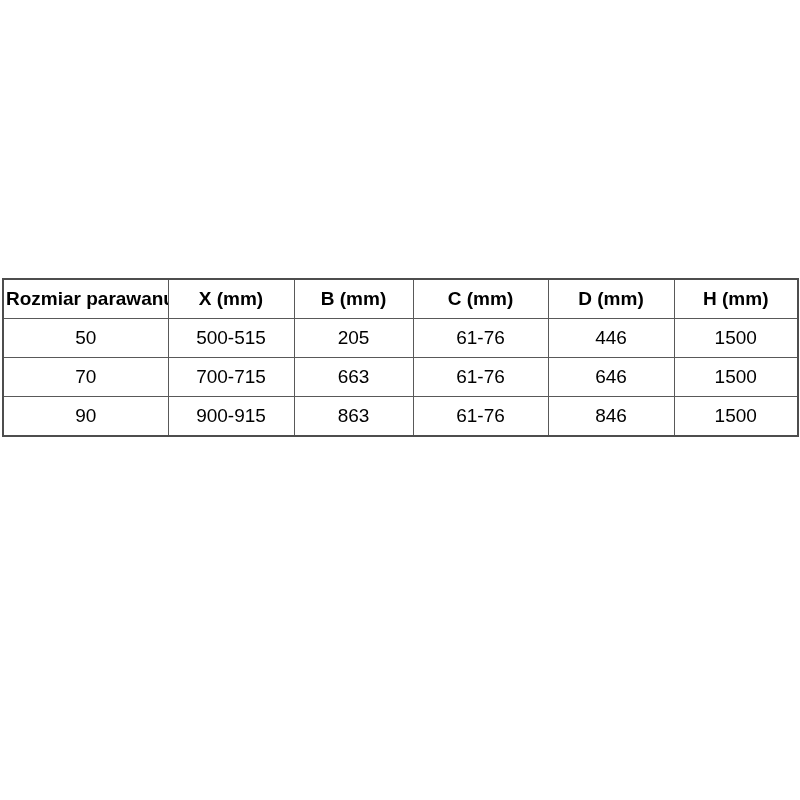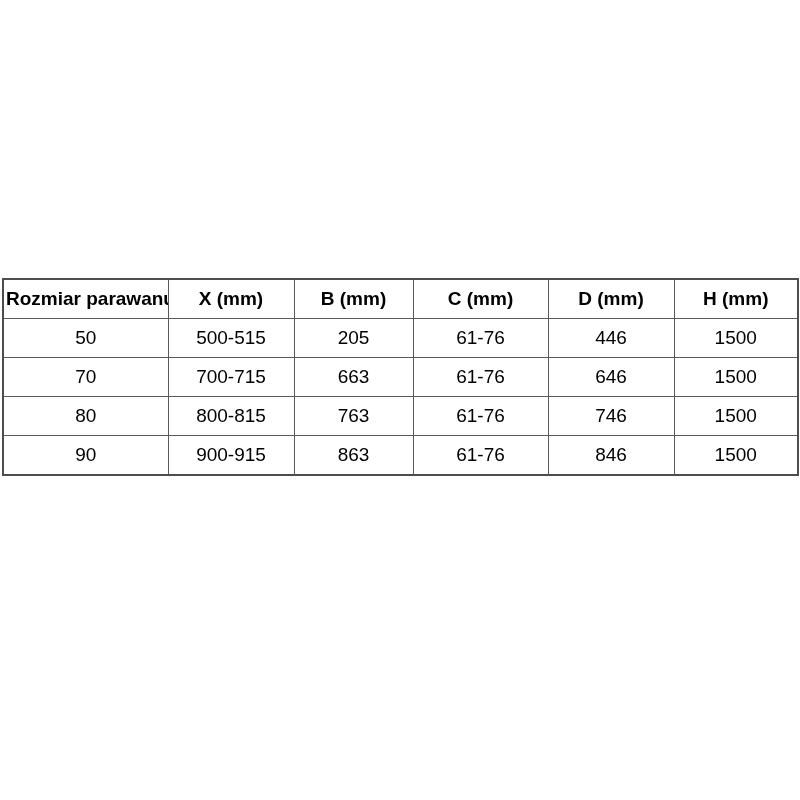--- a/index.html
+++ b/index.html
@@ -83,28 +83,20 @@
         </tr>
         <tr>
           <td>70</td>
           <td>700-715</td>
           <td>663</td>
           <td>61-76</td>
           <td>646</td>
           <td>1500</td>
         </tr>
         <tr>
-          <td>80</td>
-          <td>800-815</td>
-          <td>763</td>
-          <td>61-76</td>
-          <td>746</td>
-          <td>1500</td>
-        </tr>
-        <tr>
           <td>90</td>
           <td>900-915</td>
           <td>863</td>
           <td>61-76</td>
           <td>846</td>
           <td>1500</td>
         </tr>
       </tbody>
   </table>
 </div>

